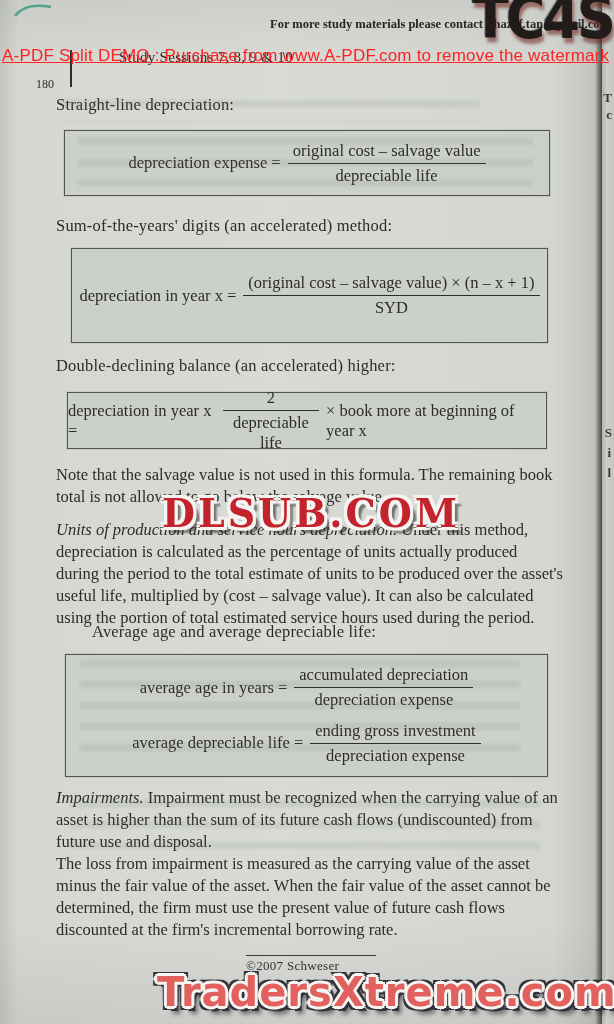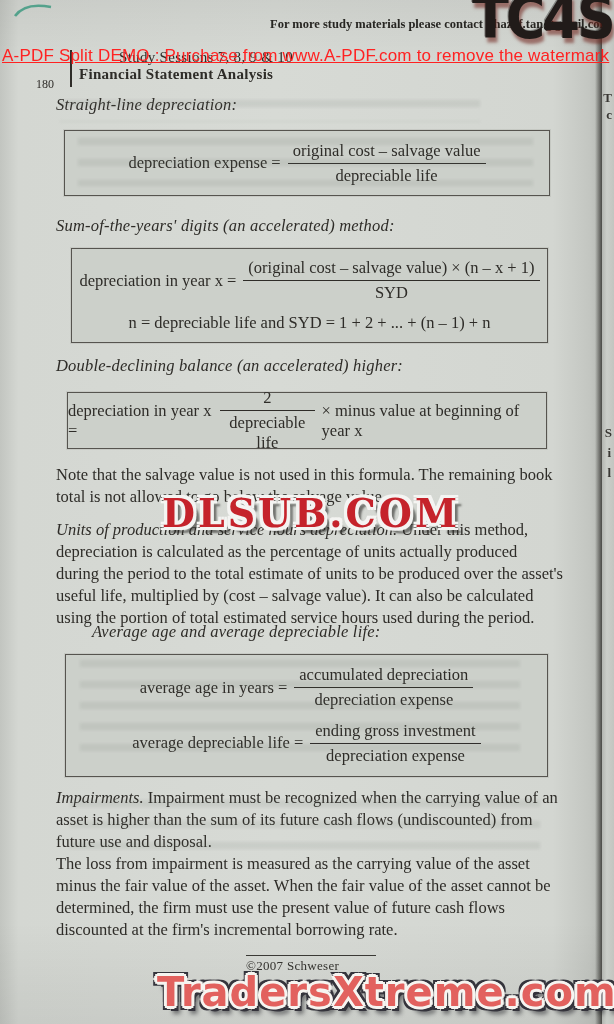--- a/index.html
+++ b/index.html
@@ -19,21 +19,21 @@
     text-shadow:2px 4px 3px rgba(110,30,22,0.55), -1px -1px 0 rgba(0,0,0,0.35);white-space:nowrap;}
   .apdf{top:46px;left:2px;z-index:6;font-family:"Liberation Sans",sans-serif;font-size:17px;
     color:#ff2222;text-decoration:underline;white-space:nowrap;letter-spacing:0.2px;}
   .corner-mark{top:0;left:12px;z-index:3;}
   
   .page-num{top:77px;left:36px;font-size:12px;}
   .header-bar{top:50px;left:70px;width:2px;height:37px;background:#2e2c28;}
   .hdr1{top:49px;left:79px;font-size:15px;letter-spacing:0.3px;padding-left:40px;}
   .hdr2{top:66px;left:79px;font-size:15px;font-weight:bold;letter-spacing:0.3px;}
   
-  .sec-head{left:56px;font-style:italic;font-size:16.5px;letter-spacing:0.2px;}
+  .sec-head{left:56px;font-size:16.5px;letter-spacing:0.2px;}
   .para{left:56px;width:508px;font-size:16.5px;line-height:1.34;}
   .lead-italic{font-style:italic;text-align:center;}
   .fbox{background:#ccd0ca;border:1.4px solid #56544f;box-shadow:0 0 0 1px rgba(120,120,115,0.15);
     display:flex;flex-direction:column;align-items:center;justify-content:center;font-size:16.5px;}
   .frow{display:flex;align-items:center;justify-content:space-between;}
   .frac{display:inline-block;text-align:center;margin-left:7px;}
   .frac .num{display:block;border-bottom:1.3px solid #2e2c28;padding:0 5px 2px;}
   .frac .den{display:block;padding-top:2px;}
   .rhs{margin-left:7px;}
   .ghost{background:repeating-linear-gradient(180deg, rgba(105,118,106,0.12) 0 7px, transparent 7px 21px);
@@ -71,21 +71,20 @@
     <path d="M3,16 Q13,2 39,7" stroke="#3f9a81" stroke-width="2.6" fill="none" opacity="0.85"></path>
   </svg>
 
   <div class="abs contact-line">For more study materials please contact : hazaf.tan@gmail.com</div>
   <div class="abs tc4s">TC4S.net</div>
   <div class="abs apdf">A-PDF Split DEMO : Purchase from www.A-PDF.com to remove the watermark</div>
 
   <div class="abs page-num">180</div>
   <div class="abs header-bar"></div>
   <div class="abs hdr1">Study Sessions 7, 8, 9 &amp; 10</div>
-  <div class="abs hdr2">Financial Statement Analysis</div>
 
   <div class="abs sec-head" style="top:95px;">Straight-line depreciation:</div>
   <div class="abs fbox" style="top:130px;left:64px;width:484px;height:64px;">
     <div class="frow">
       <span>depreciation expense =</span>
       <span class="frac">
         <span class="num">original cost – salvage value</span>
         <span class="den">depreciable life</span>
       </span>
     </div>
@@ -93,32 +92,31 @@
 
   <div class="abs sec-head" style="top:216px;">Sum-of-the-years' digits (an accelerated) method:</div>
   <div class="abs fbox" style="top:248px;left:71px;width:475px;height:93px;justify-content:space-evenly;">
     <div class="frow">
       <span>depreciation in year x =</span>
       <span class="frac">
         <span class="num">(original cost – salvage value) × (n – x + 1)</span>
         <span class="den">SYD</span>
       </span>
     </div>
-    <div class="frow">n  =  depreciable life and SYD = 1 + 2 + ... + (n – 1) + n</div>
   </div>
 
   <div class="abs sec-head" style="top:356px;">Double-declining balance (an accelerated) higher:</div>
   <div class="abs fbox" style="top:392px;left:67px;width:478px;height:55px;">
     <div class="frow">
       <span>depreciation in year x =</span>
       <span class="frac">
         <span class="num">2</span>
         <span class="den">depreciable life</span>
       </span>
-      <span class="rhs">× minus value at beginning of year x</span>
+      <span class="rhs">× book more at beginning of year x</span>
     </div>
   </div>
 
   <div class="abs para" style="top:464px;">Note that the salvage value is not used in this formula. The remaining book total is not allowed to go below the salvage value.</div>
 
   <div class="abs dlsub">DLSUB.COM</div>
 
   <div class="abs para" style="top:519px;"><span class="lead-italic">Units of production and service hours depreciation.</span><span> Under this method, depreciation is calculated as the percentage of units actually produced during the period to the total estimate of units to be produced over the asset's useful life, multiplied by (cost – salvage value). It can also be calculated using the portion of total estimated service hours used during the period.</span></div>
 
   <div class="abs sec-head" style="top:622px;margin-left:36px;">Average age and average depreciable life:</div>

